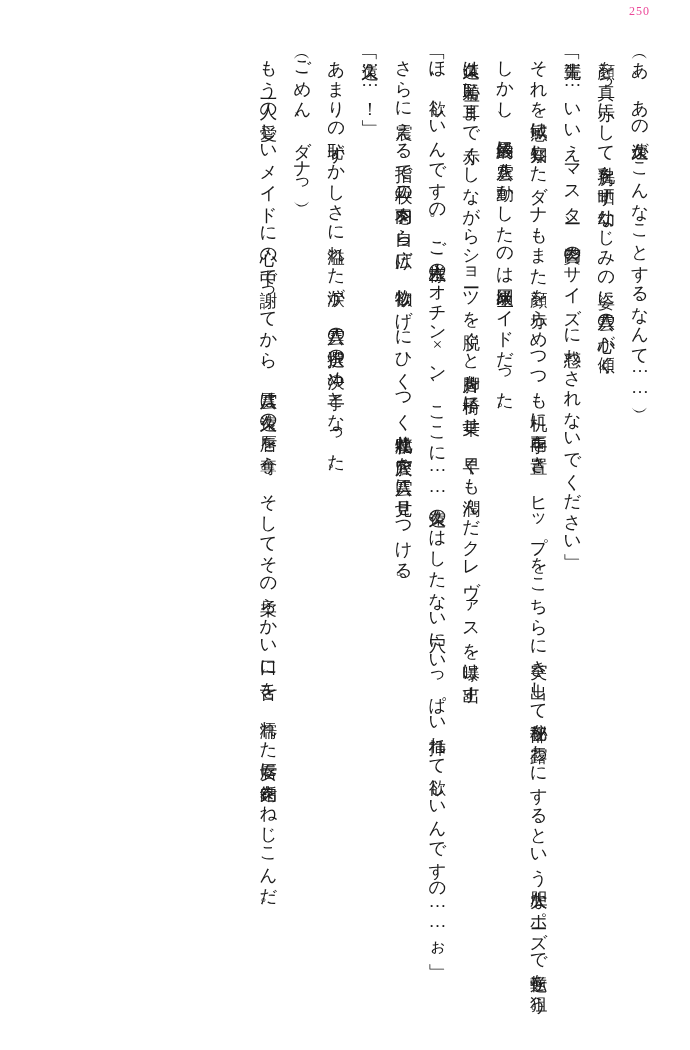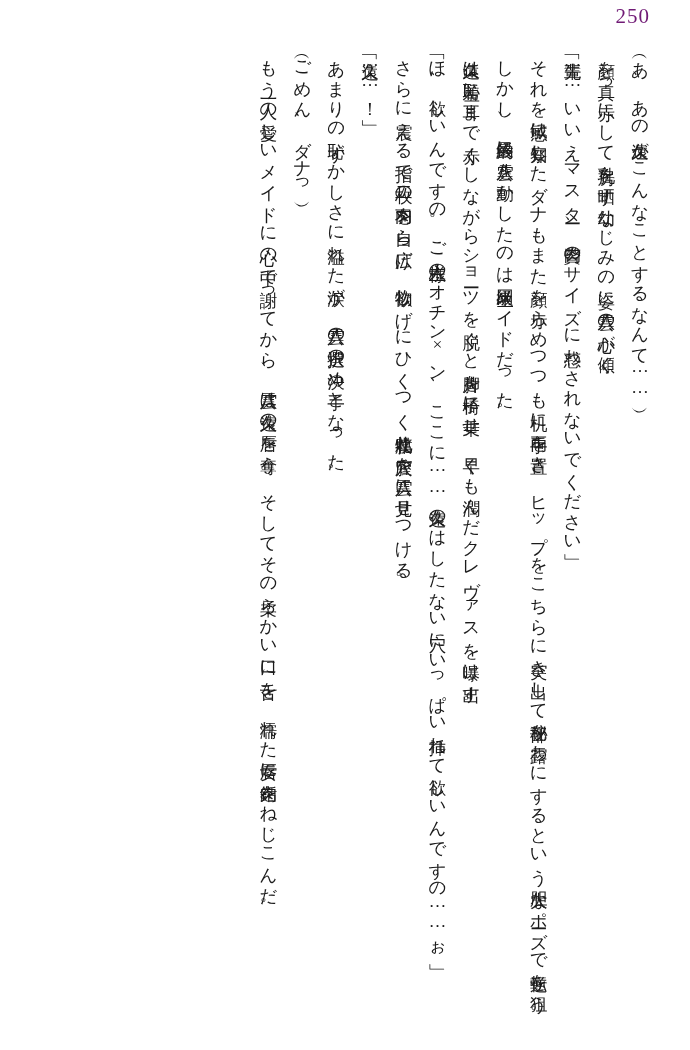--- a/index.html
+++ b/index.html
@@ -13,23 +13,23 @@
     height: 1050px;
     background: #ffffff;
     overflow: hidden;
     font-family: "Liberation Serif", "DejaVu Serif", serif;
     color: #1a1a1a;
   }
   #page-number {
     position: absolute;
     top: 4px;
     right: 40px;
-    font-size: 21px;
+    font-size: 12px;
     letter-spacing: 1px;
-    color: #701a75;
+    color: #ec4899;
   }
   #body-text {
     position: absolute;
     top: 48px;
     right: 34px;
     bottom: 26px;
     left: 34px;
     writing-mode: vertical-rl;
     text-orientation: upright;
     font-size: 17.5px;

